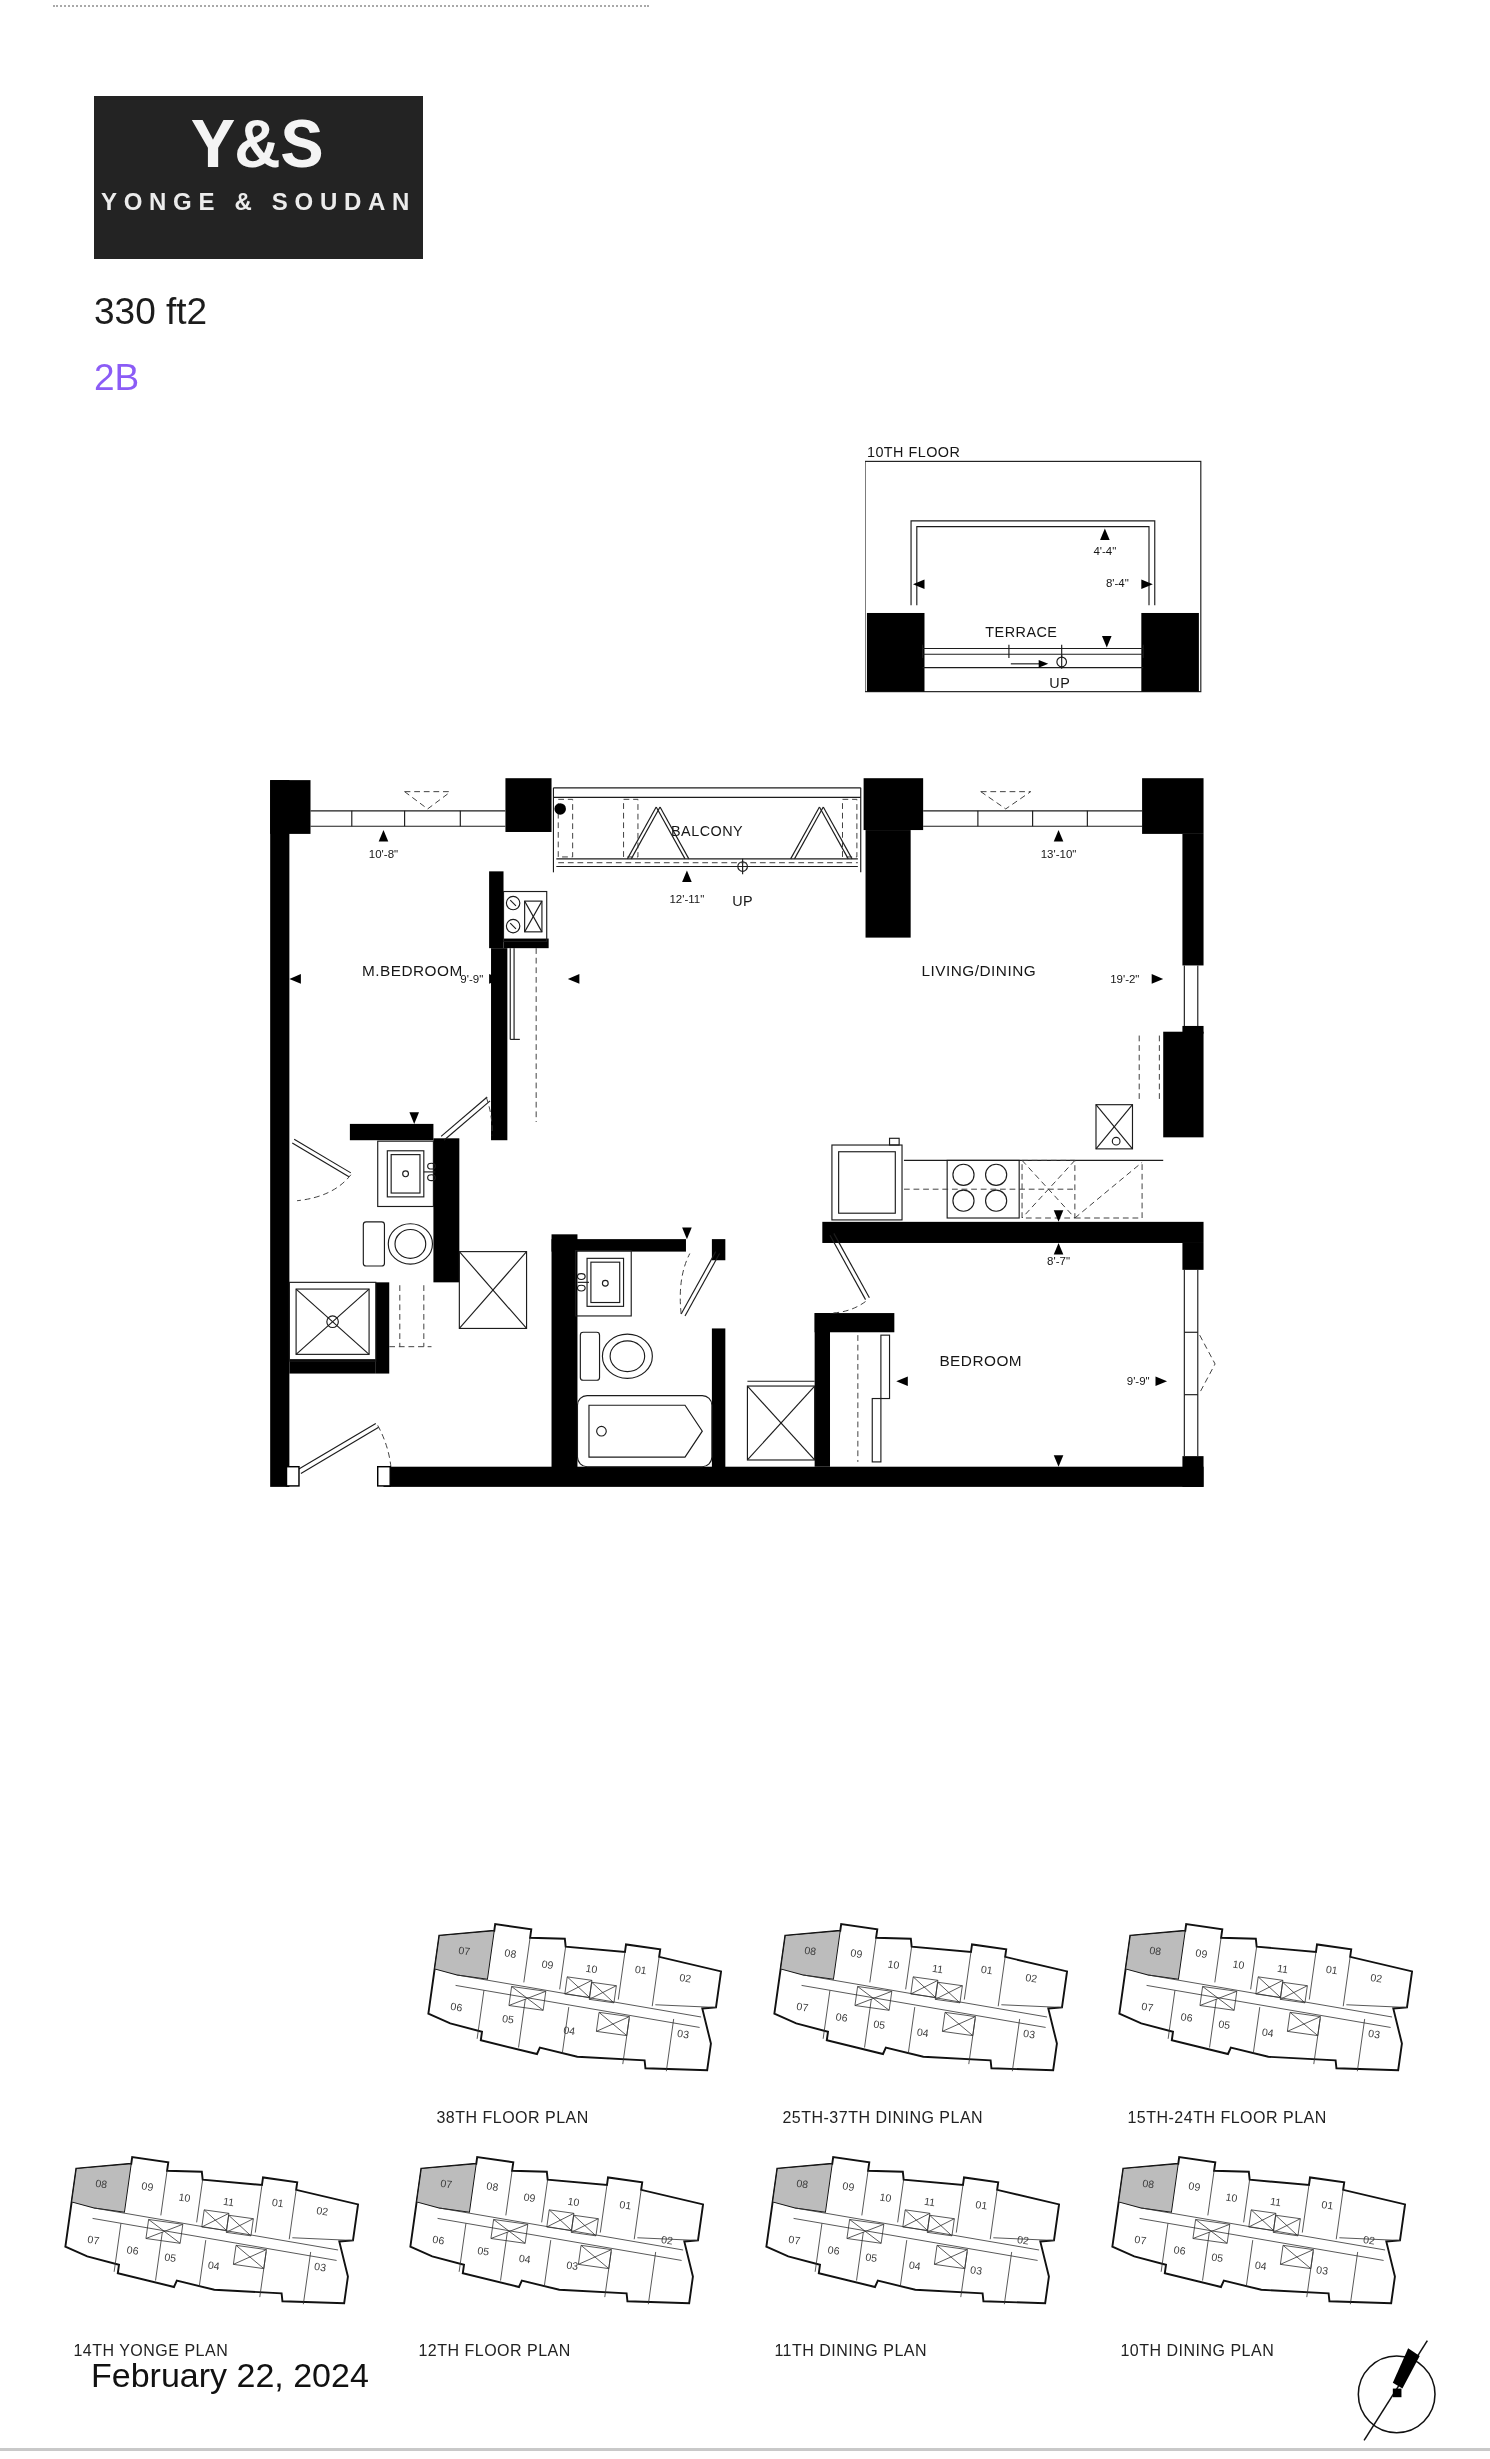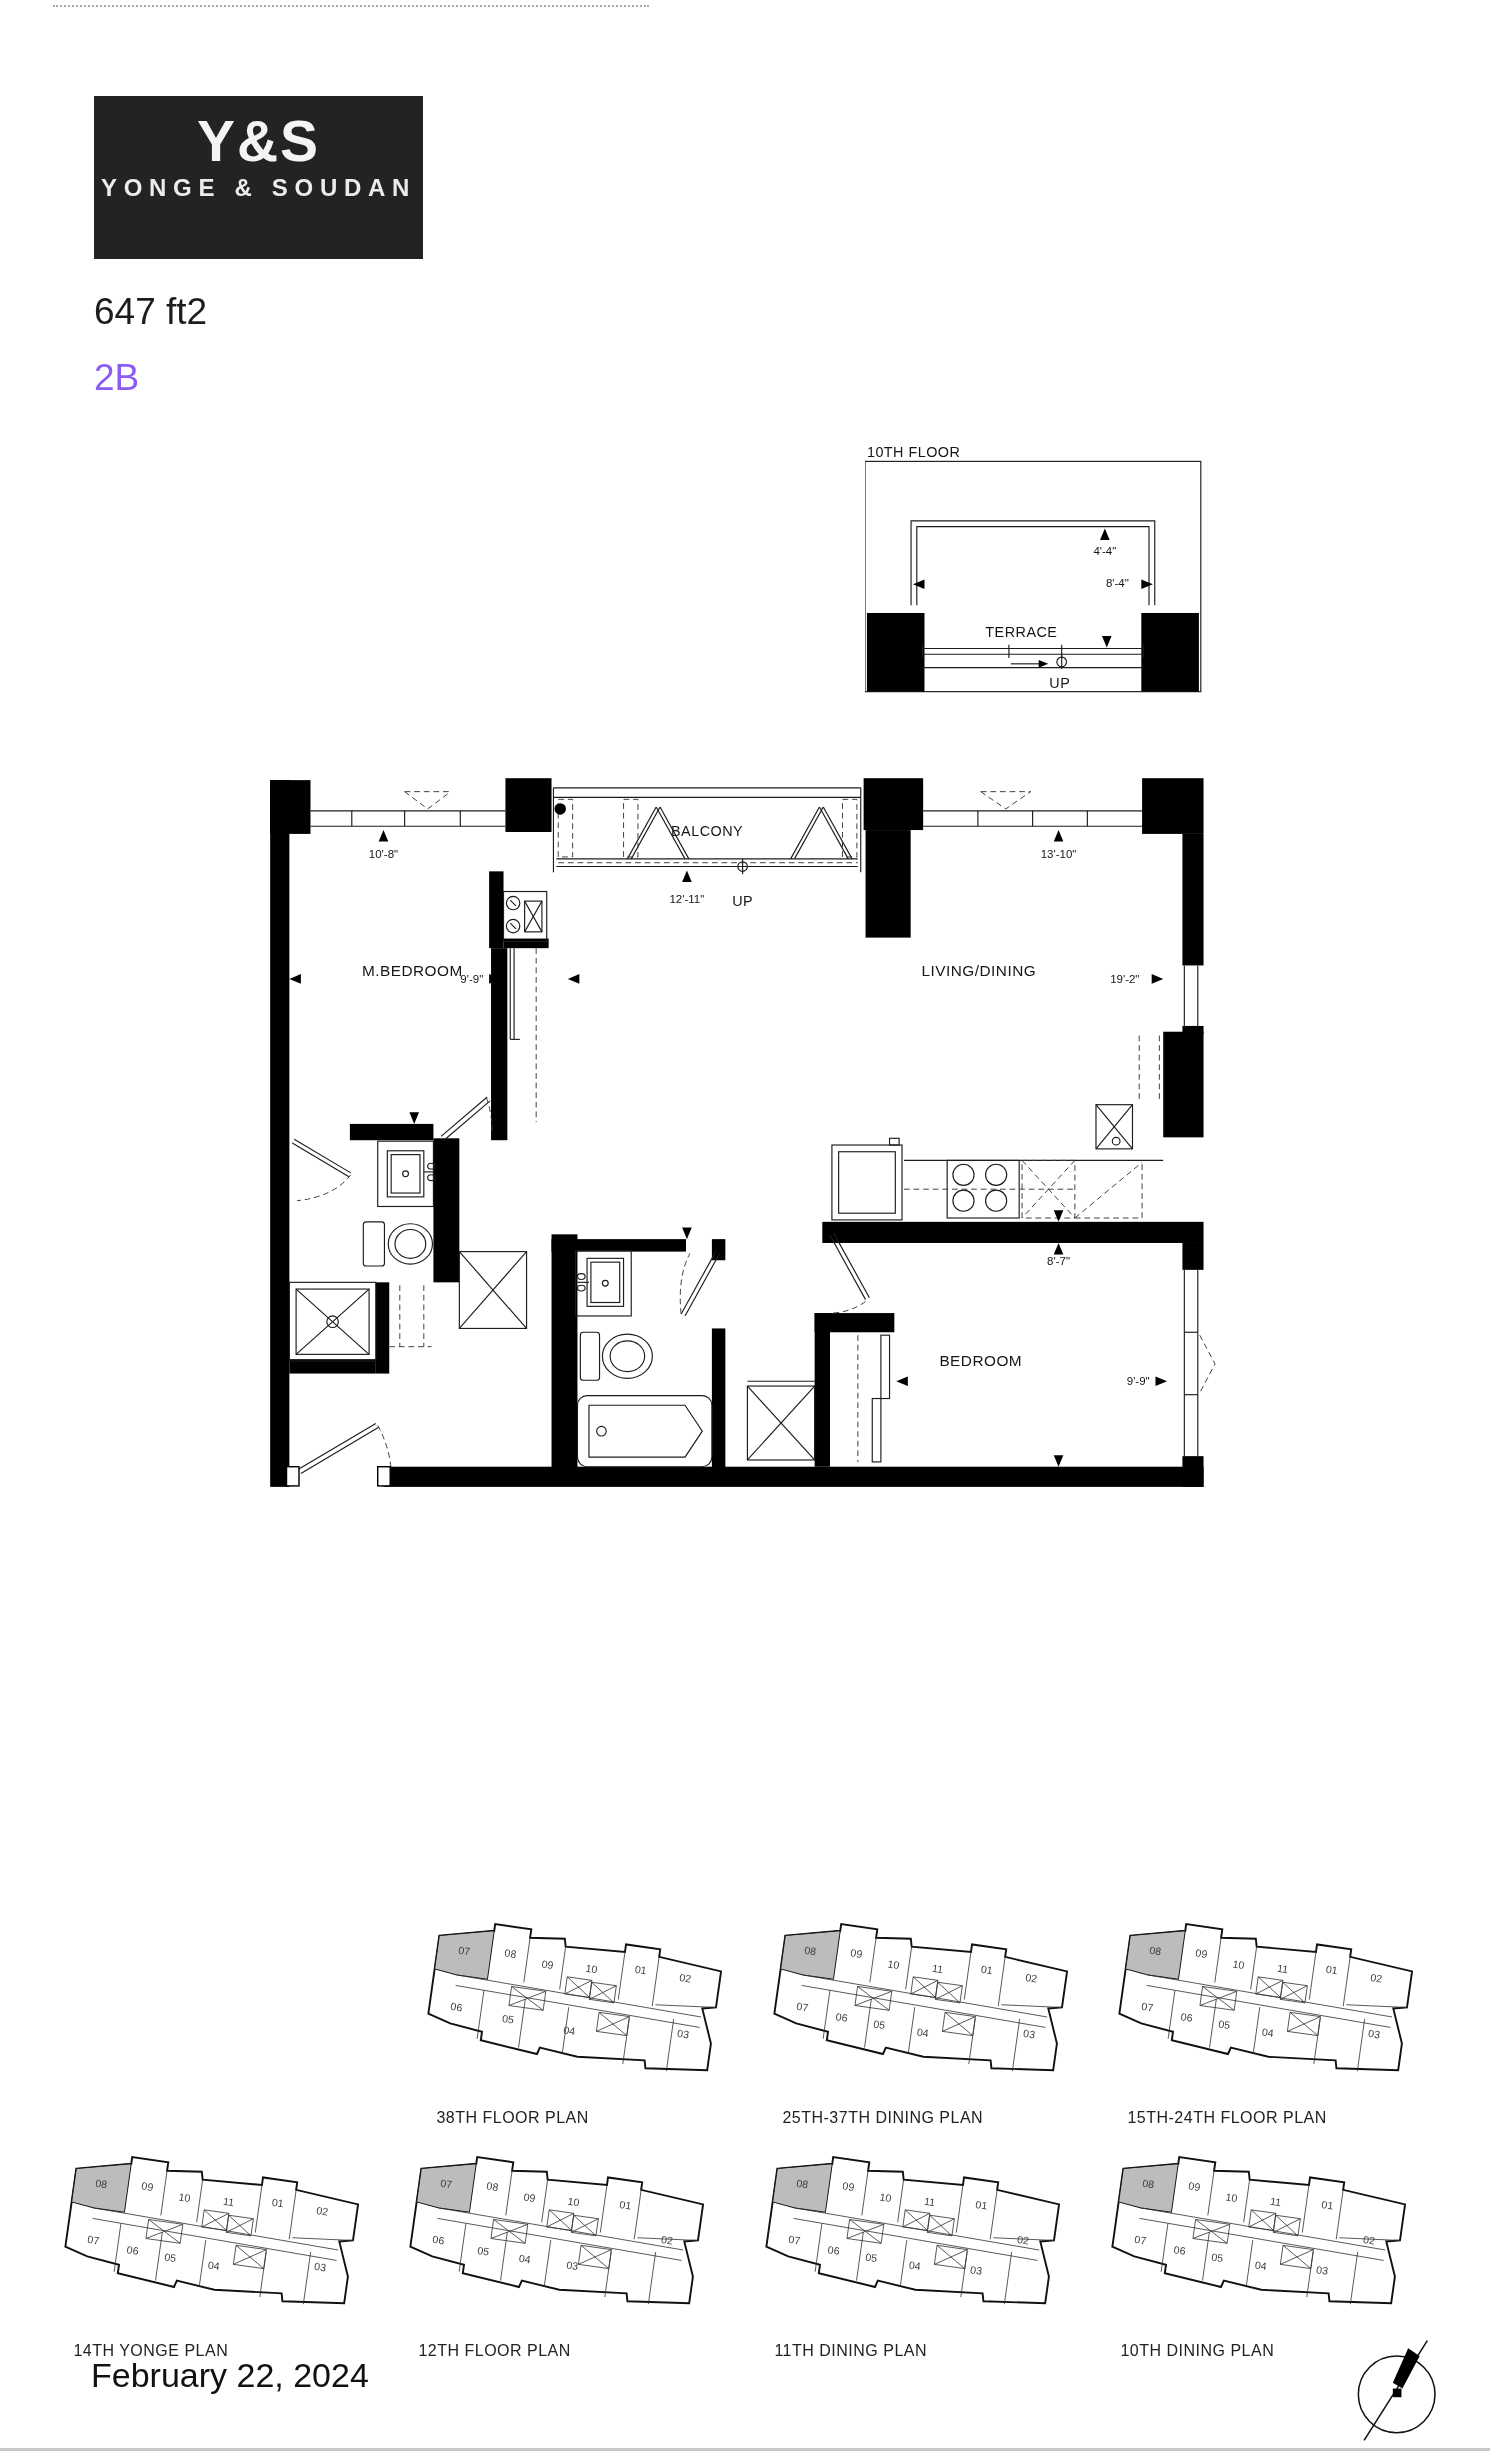--- a/index.html
+++ b/index.html
@@ -1,20 +1,20 @@
 <!DOCTYPE html>
 <html><head>
 <meta charset="utf-8">
 <style>
   html,body{margin:0;padding:0;background:#fff;}
   body{width:1491px;height:2459px;position:relative;font-family:"Liberation Sans",sans-serif;color:#1a1a1a;overflow:hidden;}
   .abs{position:absolute;}
   
   .logo-box{left:94px;top:96px;width:329px;height:163px;background:#232323;text-align:center;}
-  .logo-initials{margin-top:17.3px;font-size:57px;font-weight:bold;letter-spacing:1.9px;color:#f4f4f4;line-height:1.0;}
+  .logo-initials{margin-top:17.3px;font-size:71px;font-weight:bold;letter-spacing:1.9px;color:#f4f4f4;line-height:1.0;font-family:Liberation Mono, monospace;}
   .logo-name{margin-top:4px;font-size:24px;letter-spacing:6.7px;color:#ececec;font-weight:bold;}
   .area-text{left:94px;top:291px;font-size:37px;color:#1c1c1c;}
   .type-text{left:94px;top:357px;font-size:37px;color:#8b5cf6;}
   
   svg text{font-family:"Liberation Sans",sans-serif;fill:#161616;}
   .room{font-size:16px;letter-spacing:.5px;}
   .room-s{font-size:15px;letter-spacing:.5px;}
   .dim{font-size:12px;}
   .tlabel{font-size:15px;letter-spacing:.5px;}
   .ttitle{font-size:15px;letter-spacing:.5px;}
@@ -36,21 +36,21 @@
 </head>
 <body>
 
 <div class="abs top-artifact"></div>
 <div class="abs bottom-artifact"></div>
 
 <div class="abs logo-box">
   <div class="logo-initials">Y&amp;S</div>
   <div class="logo-name">YONGE &amp; SOUDAN</div>
 </div>
-<div class="abs area-text">647 ft2</div>
+<div class="abs area-text">330 ft2</div>
 <div class="abs type-text">2B</div>
 
 <svg width="0" height="0" style="position:absolute" aria-hidden="true">
   <defs>
     <g id="bldg">
       <polygon class="kp-outline" points="2,20 58,7 58,0 96,0 96,9 132,5 134,13 196,10 196,2 232,2 232,10 298,16 298,54 284,57 298,92 298,120 234,127 232,119 162,125 122,121 120,128 60,122 60,113 26,109 2,102"></polygon>
       <polygon class="kp-hl" points="2,20 58,7 58,58 26,58 2,55"></polygon>
       <line class="kp-line" x1="26" y1="58" x2="284" y2="66"></line>
       <line class="kp-line" x1="26" y1="69" x2="284" y2="77"></line>
       <g class="kp-line">

